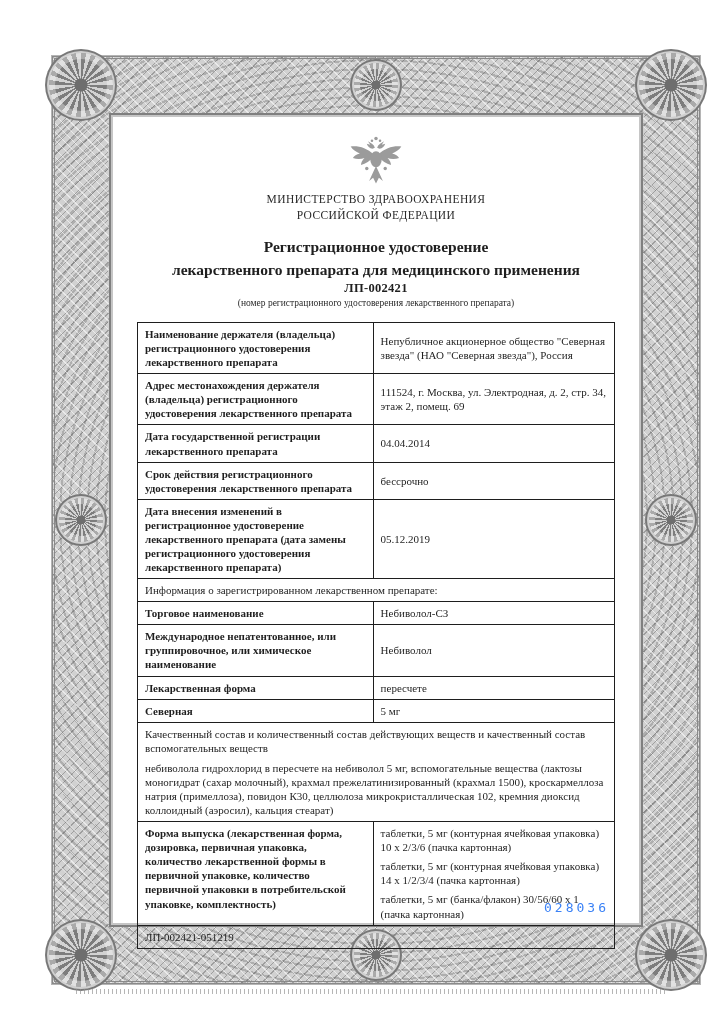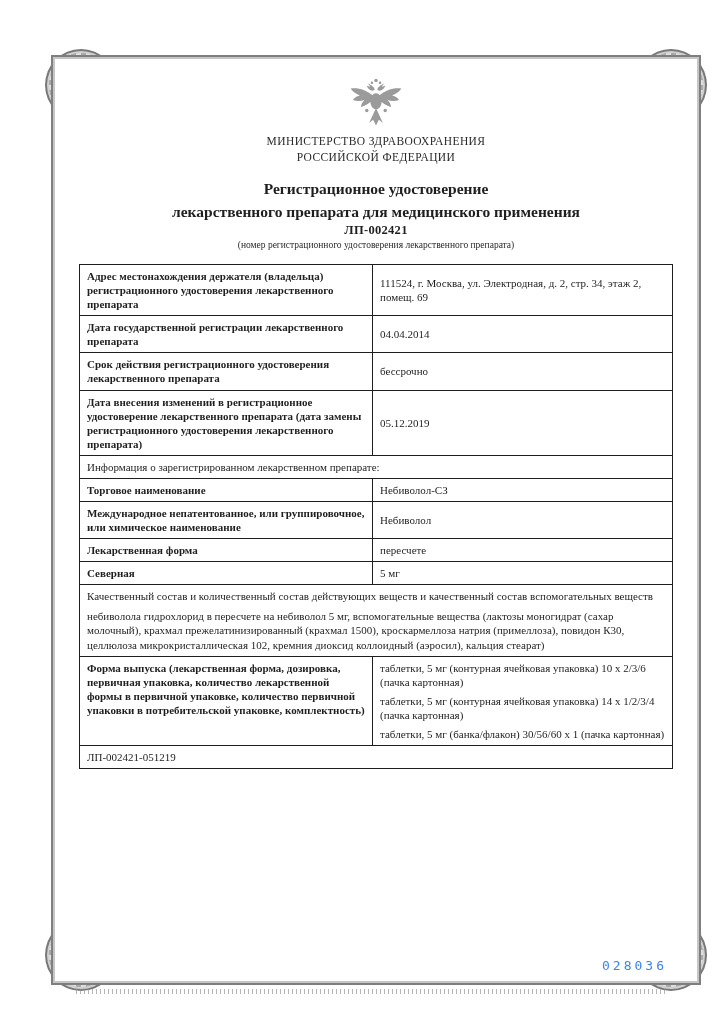--- a/index.html
+++ b/index.html
@@ -3,21 +3,21 @@
 <meta charset="utf-8">
 <style>
   html,body{margin:0;padding:0;background:#e9e9e9;}
   .page{
     position:relative;width:724px;height:1024px;background:#ffffff;
     font-family:"Liberation Serif","DejaVu Serif",serif;color:#1f1f1f;overflow:hidden;
   }
   
   .frame{
     position:absolute;left:52px;top:56px;width:648px;height:928px;
-    box-sizing:border-box;
+    box-sizing:border-box;padding:58px;
     background-color:#cccccc;
     background-image:
       repeating-linear-gradient(45deg, rgba(255,255,255,.55) 0 1px, transparent 1px 6px),
       repeating-linear-gradient(-45deg, rgba(82,82,82,.40) 0 1px, transparent 1px 6px),
       repeating-radial-gradient(circle at 50% 50%, rgba(70,70,70,.22) 0 2px, rgba(228,228,228,.22) 2px 9px);
     border:3px double #8a8a8a;
     box-shadow:0 0 0 1px #b5b5b5;
   }
   .inner{
     position:relative;width:100%;height:100%;background:#ffffff;
@@ -110,20 +110,24 @@
         <div class="title">
           <div>Регистрационное удостоверение</div>
           <div>лекарственного препарата для медицинского применения</div>
         </div>
 
         <div class="regnum">ЛП-002421</div>
         <div class="regnum-caption">(номер регистрационного удостоверения лекарственного препарата)</div>
 
         <div class="cert-table">
 
+          <div class="row">
+            <div class="cell label">Наименование держателя (владельца) регистрационного удостоверения лекарственного препарата</div>
+            <div class="cell value">Непубличное акционерное общество "Северная звезда" (НАО "Северная звезда"), Россия</div>
+          </div>
 
           <div class="row">
             <div class="cell label">Адрес местонахождения держателя (владельца) регистрационного удостоверения лекарственного препарата</div>
             <div class="cell value">111524, г. Москва, ул. Электродная, д. 2, стр. 34, этаж 2, помещ. 69</div>
           </div>
 
           <div class="row">
             <div class="cell label">Дата государственной регистрации лекарственного препарата</div>
             <div class="cell value">04.04.2014</div>
           </div>

